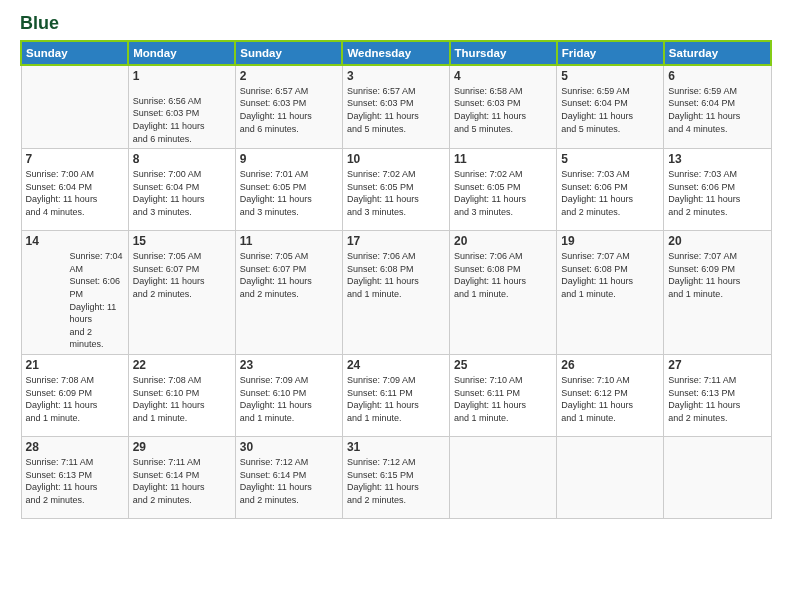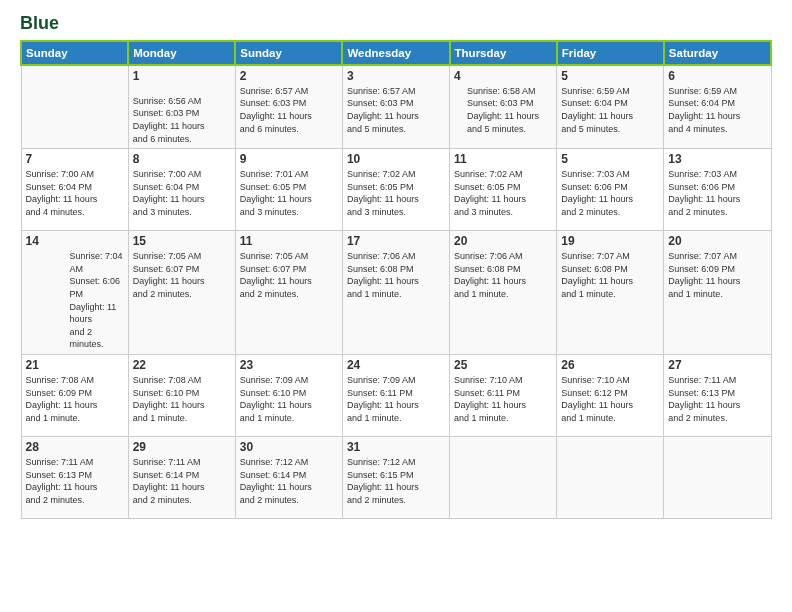--- a/index.html
+++ b/index.html
@@ -139,21 +139,21 @@
           </td>
           <td>
             <span class="day-num">3</span>
             <div class="day-info" style="white-space: pre-line;">Sunrise: 6:57 AM
 Sunset: 6:03 PM
 Daylight: 11 hours
 and 5 minutes.</div>
           </td>
           <td>
             <span class="day-num">4</span>
-            <div class="day-info" style="white-space: pre-line; margin-left: 13px;">Sunrise: 6:58 AM
+            <div class="day-info" style="white-space: pre-line;">Sunrise: 6:58 AM
 Sunset: 6:03 PM
 Daylight: 11 hours
 and 5 minutes.</div>
           </td>
           <td>
             <span class="day-num">5</span>
             <div class="day-info" style="white-space: pre-line;">Sunrise: 6:59 AM
 Sunset: 6:04 PM
 Daylight: 11 hours
 and 5 minutes.</div>

